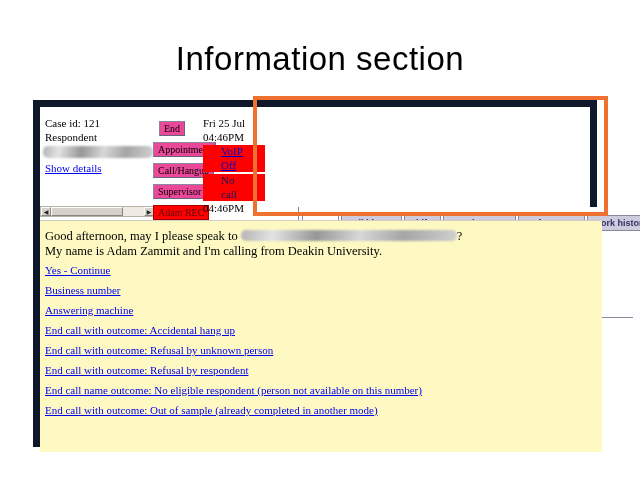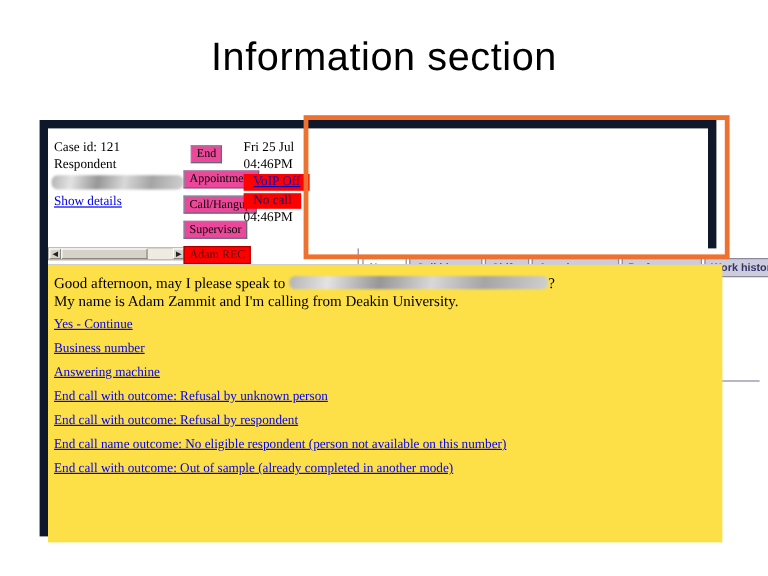--- a/index.html
+++ b/index.html
@@ -1,32 +1,32 @@
 <!DOCTYPE html>
 <html><head>
 <meta charset="utf-8">
 <style>
   * { margin:0; padding:0; box-sizing:border-box; }
   html,body { width:640px; height:480px; background:#fff; font-family:"Liberation Serif", serif; }
   .slide { position:relative; width:640px; height:480px; background:#fff; overflow:hidden; }
 
   .slide-title {
-    position:absolute; left:0; top:28px; width:100%;
+    position:absolute; left:0; top:40px; width:100%;
     text-align:center; font-family:"Liberation Sans", sans-serif;
     font-size:33px; color:#000; font-weight:400; letter-spacing:0.5px;
   }
 
   
   .screenshot {
     position:absolute; left:33px; top:100px; width:564px; height:347px;
     background:#fff; border:7px solid #0f172a;
   }
   .script-area {
     position:absolute; left:0; top:113px; width:562px; height:232px;
-    background:#fde047; border-top:1px solid #d2cec4;
+    background:#fef9c3; border-top:1px solid #d2cec4;
   }
 
   
   .case-panel { position:absolute; left:5px; top:9px; width:150px; font-size:11px; color:#000; }
   .case-panel div { line-height:14px; }
   .redact {
     background:linear-gradient(100deg,#b4b4b4,#e3e3e3 15%,#979797 35%,#d8d8d8 55%,#a5a5a5 75%,#d0d0d0);
     filter:blur(1.1px); border-radius:5px;
   }
   .redact-name { width:110px; height:12px; margin:2px 0 3px -2px; }
@@ -39,21 +39,21 @@
     display:inline-block; background:#ec4899; border:1px solid #8888a0;
     border-right-color:#666680; border-bottom-color:#666680;
     font-family:"Liberation Serif", serif; font-size:10px; color:#000;
     padding:1px 4px; margin-bottom:3px; white-space:nowrap; cursor:pointer;
   }
   .btn-end { margin-left:6px; }
   .ui-btn.rec { background:#ff0000; color:#5a0a0a; border-color:#a00; }
 
   
   .status-col { position:absolute; left:163px; top:10px; width:62px; font-size:11px; line-height:13.5px; color:#000; }
-  .badge { display:inline-block; background:#ff0000; padding:0 8px; margin:1px 0; }
+  .badge { display:inline-block; background:#ff0000; padding:0 18px; margin:1px 0; }
   .badge a { color:#0000cc; text-decoration:underline; cursor:pointer; }
   .badge.nocall { color:#151560; }
 
   
   .hscroll { position:absolute; left:0; top:99px; width:115px; height:11px; background:#efeae2; border:1px solid #b5b1a6; display:flex; }
   .sb-btn { width:10px; height:9px; background:#d6d2ca; border:1px solid #fff; border-right-color:#8a877e; border-bottom-color:#8a877e; font-size:6px; line-height:8px; text-align:center; color:#222; cursor:pointer; }
   .sb-thumb { width:72px; height:9px; background:#d6d2ca; border:1px solid #fff; border-right-color:#8a877e; border-bottom-color:#8a877e; cursor:grab; }
   .sb-track { flex:1; }
 
   
@@ -156,20 +156,21 @@
       <div class="greeting">
         <span>Good afternoon, may I please speak to</span>
         <span class="redact redact-greeting"></span><span>?</span>
         <br>
         <span>My name is Adam Zammit and I'm calling from Deakin University.</span>
       </div>
       <div class="link-list">
         <div class="resp"><a class="plain-link">Yes - Continue</a></div>
         <div class="resp"><a class="plain-link">Business number</a></div>
         <div class="resp"><a class="plain-link">Answering machine</a></div>
+        <div class="resp"><a class="plain-link">End call with outcome: Accidental hang up</a></div>
         <div class="resp"><a class="plain-link">End call with outcome: Refusal by unknown person</a></div>
         <div class="resp"><a class="plain-link">End call with outcome: Refusal by respondent</a></div>
         <div class="resp"><a class="plain-link">End call name outcome: No eligible respondent (person not available on this number)</a></div>
         <div class="resp"><a class="plain-link">End call with outcome: Out of sample (already completed in another mode)</a></div>
       </div>
     </div>
 
   </div>
 
   <div class="highlight-box"></div>

